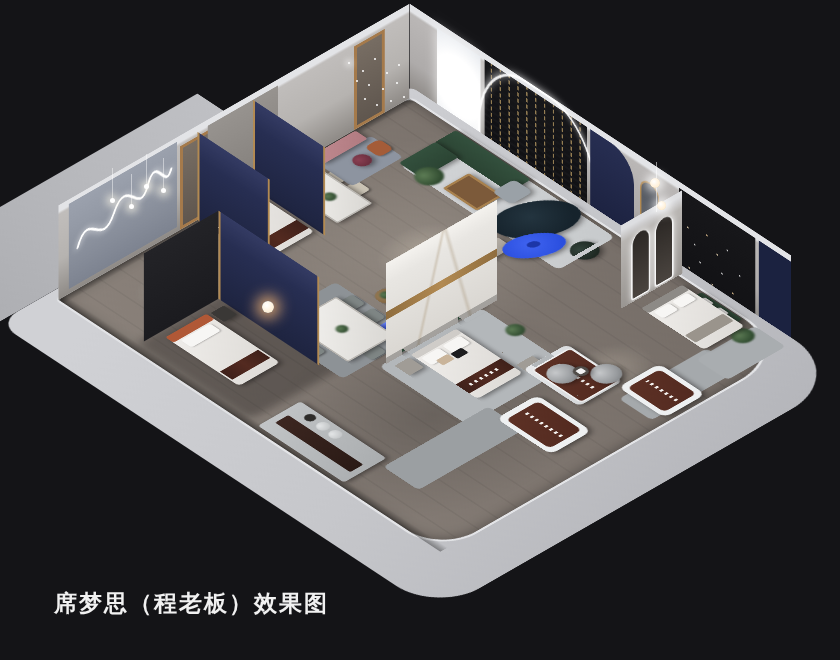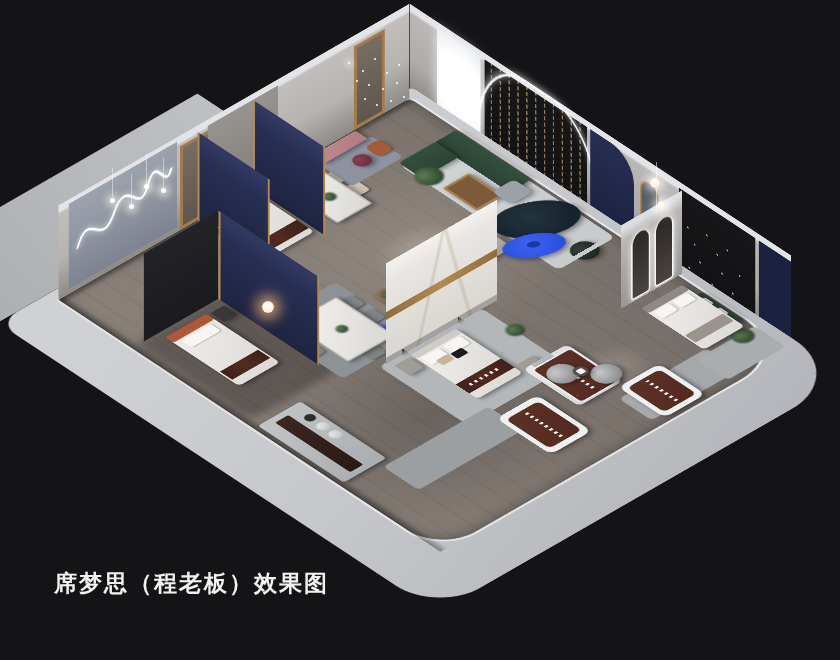--- a/index.html
+++ b/index.html
@@ -95,21 +95,21 @@
   
   .overlay{position:absolute;inset:0;z-index:10;pointer-events:none;}
   .overlay > *{position:absolute;}
   .dotlamp{width:5px;height:5px;border-radius:50%;background:#fff;box-shadow:0 0 8px 3px rgba(255,250,235,.85);}
   .stem{width:1px;background:rgba(255,255,255,.45);}
   .chandelier{width:2px;height:2px;border-radius:50%;background:#fff;
     box-shadow:0 0 6px 2px rgba(255,255,255,.8),14px 8px 0 #fff,26px -4px 0 #fff,38px 10px 0 #fff,
       50px 2px 0 #fff,20px 22px 0 #fff,34px 26px 0 #fff,48px 20px 0 #fff,8px 18px 0 #fff,
       42px 38px 0 #fff,28px 42px 0 #fff,55px 34px 0 #fff,16px 36px 0 #fff;}
   .orb{border-radius:50%;background:radial-gradient(circle at 40% 35%,#fff,#ffe7c0);}
-  .caption{left:54px;top:568px;color:var(--caption-color);font-size:23px;letter-spacing:2px;font-weight:bold;}
+  .caption{left:54px;top:588px;color:var(--caption-color);font-size:23px;letter-spacing:2px;font-weight:bold;}
 </style>
 </head>
 <body>
 
 <div class="stage">
   <div class="scene3d">
     <div class="plane">
 
       <div class="apron"></div>
       <div class="outer-band"></div>

